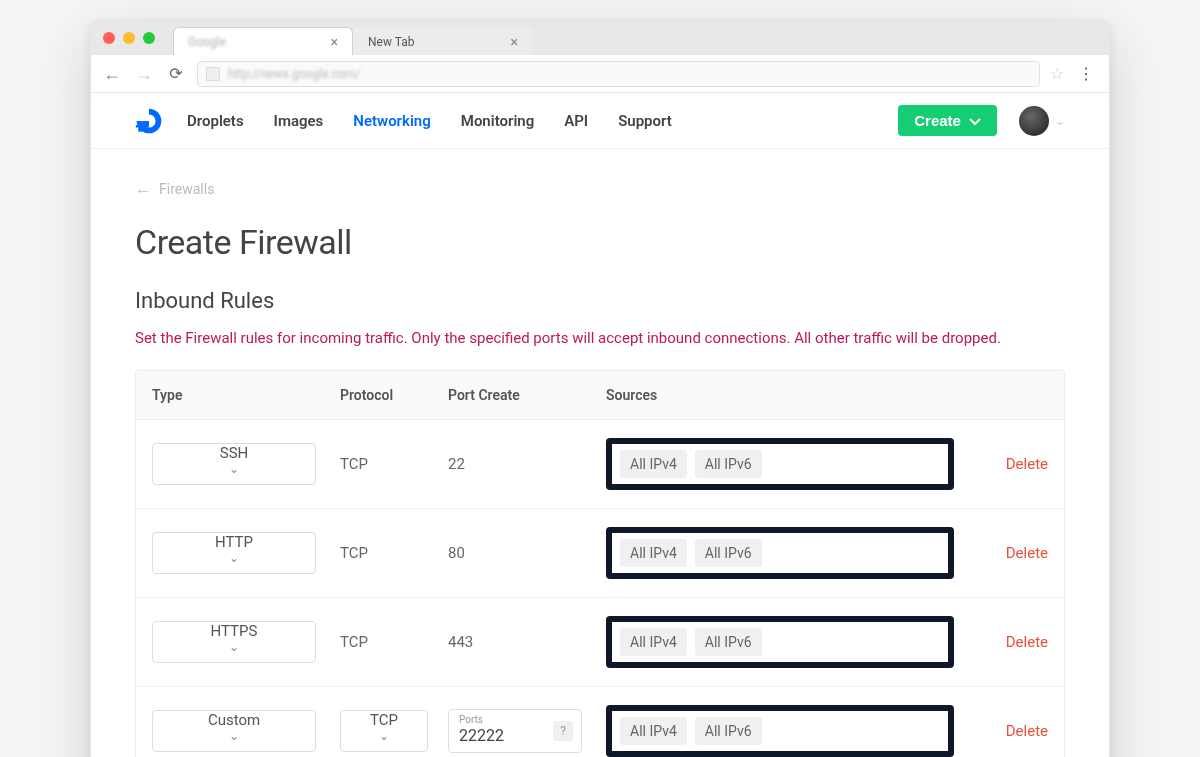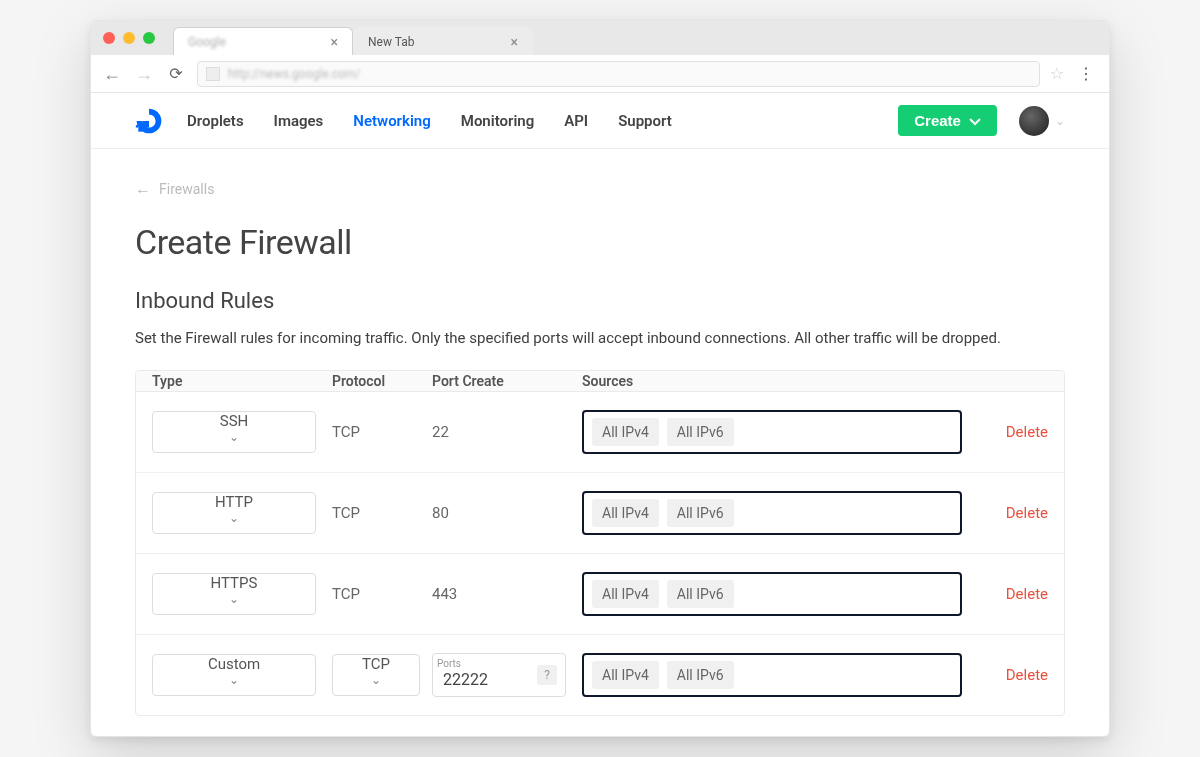--- a/index.html
+++ b/index.html
@@ -108,29 +108,29 @@
   }
   .avatar-wrap { display:flex; align-items:center; margin-left: 22px; gap:6px; cursor:pointer; }
   .avatar { width: 30px; height: 30px; border-radius: 50%; background: radial-gradient(circle at 40% 35%, #666, #333 70%); filter: blur(0.5px); }
   .avatar-caret { color:#ccc; font-size:12px; }
   
   .content { padding: 30px 44px 20px 44px; }
   .breadcrumb { display:flex; align-items:center; gap:8px; color:#bbb; font-size:14px; margin-bottom: 24px; cursor:pointer; }
   .breadcrumb .arrow { font-size:16px; }
   h1.page-title { font-size: 34px; font-weight: 400; color:#444; margin-bottom: 26px; letter-spacing: -0.5px;}
   h2.section-title { font-size: 22px; font-weight: 400; color:#444; margin-bottom: 14px; }
-  p.section-desc { font-size: 15px; color:#404040; margin-bottom: 20px; line-height:1.5; }
+  p.section-desc { font-size: 15px; color:#be185d; margin-bottom: 20px; line-height:1.5; }
   
   .rules-table { border: 1px solid #eaeaea; border-radius: 4px; overflow: hidden; }
   .table-header, .table-row {
     display: grid;
     grid-template-columns: 180px 100px 150px 1fr 70px;
     align-items: center;
-    padding: 2px 16px;
-    gap: 0;
+    padding: 16px 16px;
+    gap: 8px;
   }
   .table-header {
     background: #fafafa;
     border-bottom: 1px solid #eaeaea;
     font-size: 14px;
     font-weight: 600;
     color: #555;
   }
   .table-row { border-bottom: 1px solid #f0f0f0; padding-top:18px; padding-bottom:18px; }
   .table-row:last-child { border-bottom: none; }
@@ -146,21 +146,21 @@
     color: #555;
     background: #fff;
     cursor: pointer;
     margin-right: 16px;
     flex-direction: column;
   }
   .select-box .caret { color:#888; font-size:12px; }
   .select-box.small { margin-right: 12px; }
   .cell-text { font-size: 15px; color: #666; }
   .sources-box {
-    border: 2px solid #0f172a;
+    border: 6px solid #0f172a;
     border-radius: 4px;
     min-height: 44px;
     display: flex;
     align-items: flex-start;
     padding: 6px 8px;
     gap: 8px;
     background: #fff;
     margin-right: 16px;
   }
   .tag {
@@ -180,21 +180,21 @@
     border: 1px solid #ddd;
     border-radius: 4px;
     height: 44px;
     display: flex;
     align-items: center;
     padding: 4px 8px 4px 10px;
     margin-right: 16px;
     position: relative;
     background:#fff;
   }
-  .port-input-wrap .label-small { font-size: 10px; color:#999; position:absolute; top:4px; left:4px; }
+  .port-input-wrap .label-small { font-size: 10px; color:#999; position:absolute; top:4px; left:10px; }
   .port-input-wrap .port-value { font-size: 16px; color:#444; margin-top:10px; }
   .port-input-wrap .help {
     width: 20px; height: 20px; background:#f0f0f0; color:#999; font-size:12px;
     display:flex; align-items:center; justify-content:center; border-radius:3px;
     margin-left:auto;
   }
 </style>
 </head>
 <body>
 

